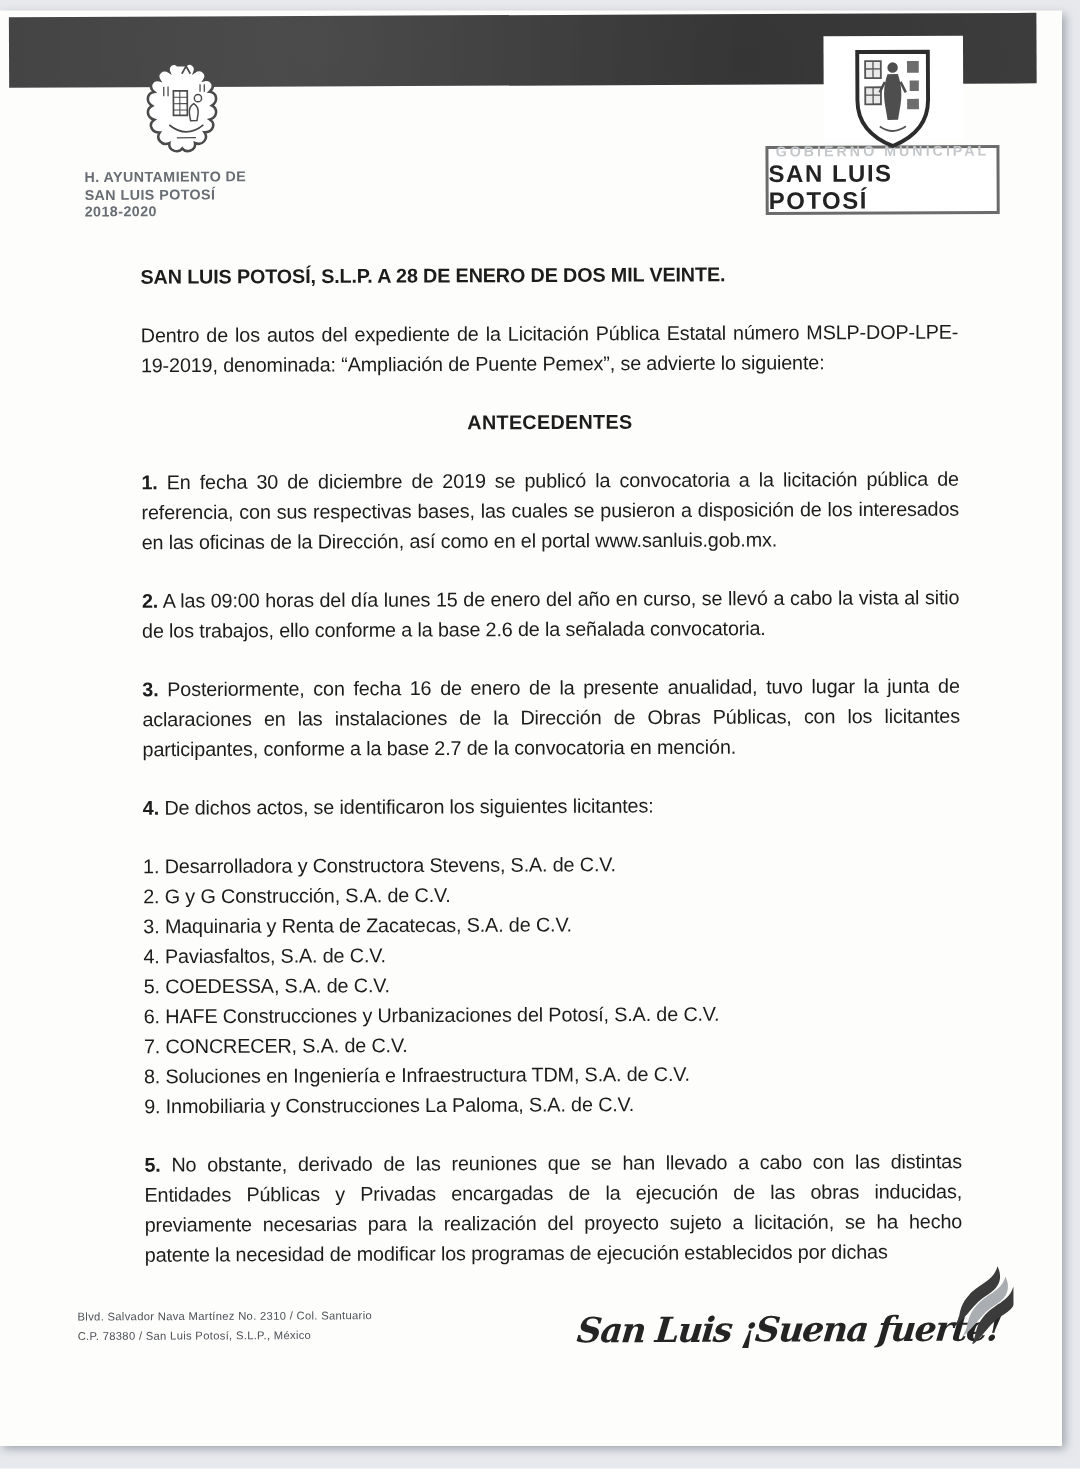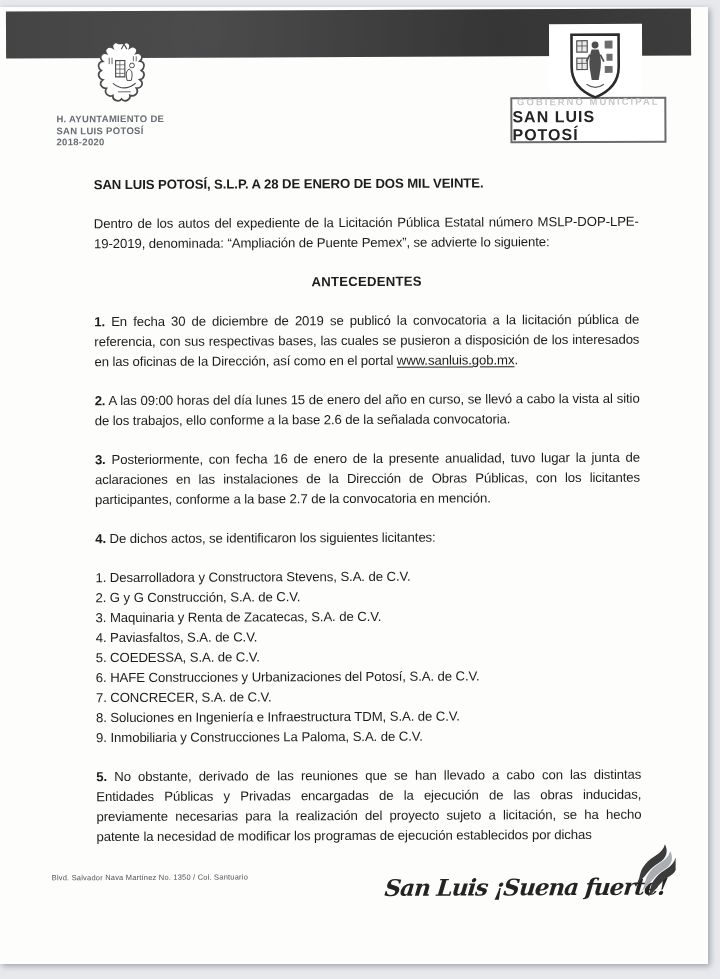--- a/index.html
+++ b/index.html
@@ -53,21 +53,21 @@
   .doc-body {
     position:absolute; left:95px; top:174px; width:545px;
     font-size:13.2px; line-height:20px; letter-spacing:-0.1px;
     color:#1e1e1e; text-align:justify;
   }
   .doc-body p, .doc-body .blk { margin:19px 0 0 0; }
   .doc-body .first { margin-top:0; }
   .dateline { font-weight:bold; text-align:left; }
   .section-title { font-weight:bold; text-align:center; letter-spacing:0.2px; }
   .pnum { font-weight:bold; }
-  .doclink { text-decoration:underline; text-underline-offset:2px; }
+  .doclink { text-underline-offset:2px; }
   .bidders { margin-top:19px; text-align:left; }
   .bidder-line { line-height:20px; }
 
   
   .addr {
     position:absolute; left:50px; top:871px; width:240px;
     font-size:7.5px; line-height:12.5px; color:#4d5156; letter-spacing:0.2px;
   }
   .slogan {
     position:absolute; left:383px; top:874px;
@@ -167,21 +167,22 @@
         <div class="bidder-line">9. Inmobiliaria y Construcciones La Paloma, S.A. de C.V.</div>
       </div>
 
       <p>
         <span class="pnum">5.</span>
         <span>No obstante, derivado de las reuniones que se han llevado a cabo con las distintas Entidades Públicas y Privadas encargadas de la ejecución de las obras inducidas, previamente necesarias para la realización del proyecto sujeto a licitación, se ha hecho patente la necesidad de modificar los programas de ejecución establecidos por dichas</span>
       </p>
     </div>
 
     <div class="addr">
-      <div>Blvd. Salvador Nava Martínez No. 1350 / Col. Santuario</div>
+      <div>Blvd. Salvador Nava Martínez No. 2310 / Col. Santuario</div>
+      <div>C.P. 78380 / San Luis Potosí, S.L.P., México</div>
     </div>
 
     <div class="slogan">San Luis ¡Suena fuerte!</div>
 
     <div class="flame">
       <svg viewBox="0 0 50 60" width="46" height="52">
         <g transform="rotate(-14 25 30)">
           <path d="M2,42 C16,36 20,28 34,24 C44,21 48,14 46,5 C40,16 28,14 18,22 C8,29 10,36 2,42 Z" fill="#3c3c3c"></path>
           <path d="M6,51 C20,45 24,37 38,33 C48,30 52,23 50,14 C44,25 32,23 22,31 C12,38 14,45 6,51 Z" fill="#a9adb1"></path>
           <path d="M10,60 C24,54 28,46 42,42 C52,39 56,32 54,23 C48,34 36,32 26,40 C16,47 18,54 10,60 Z" fill="#3c3c3c"></path>

